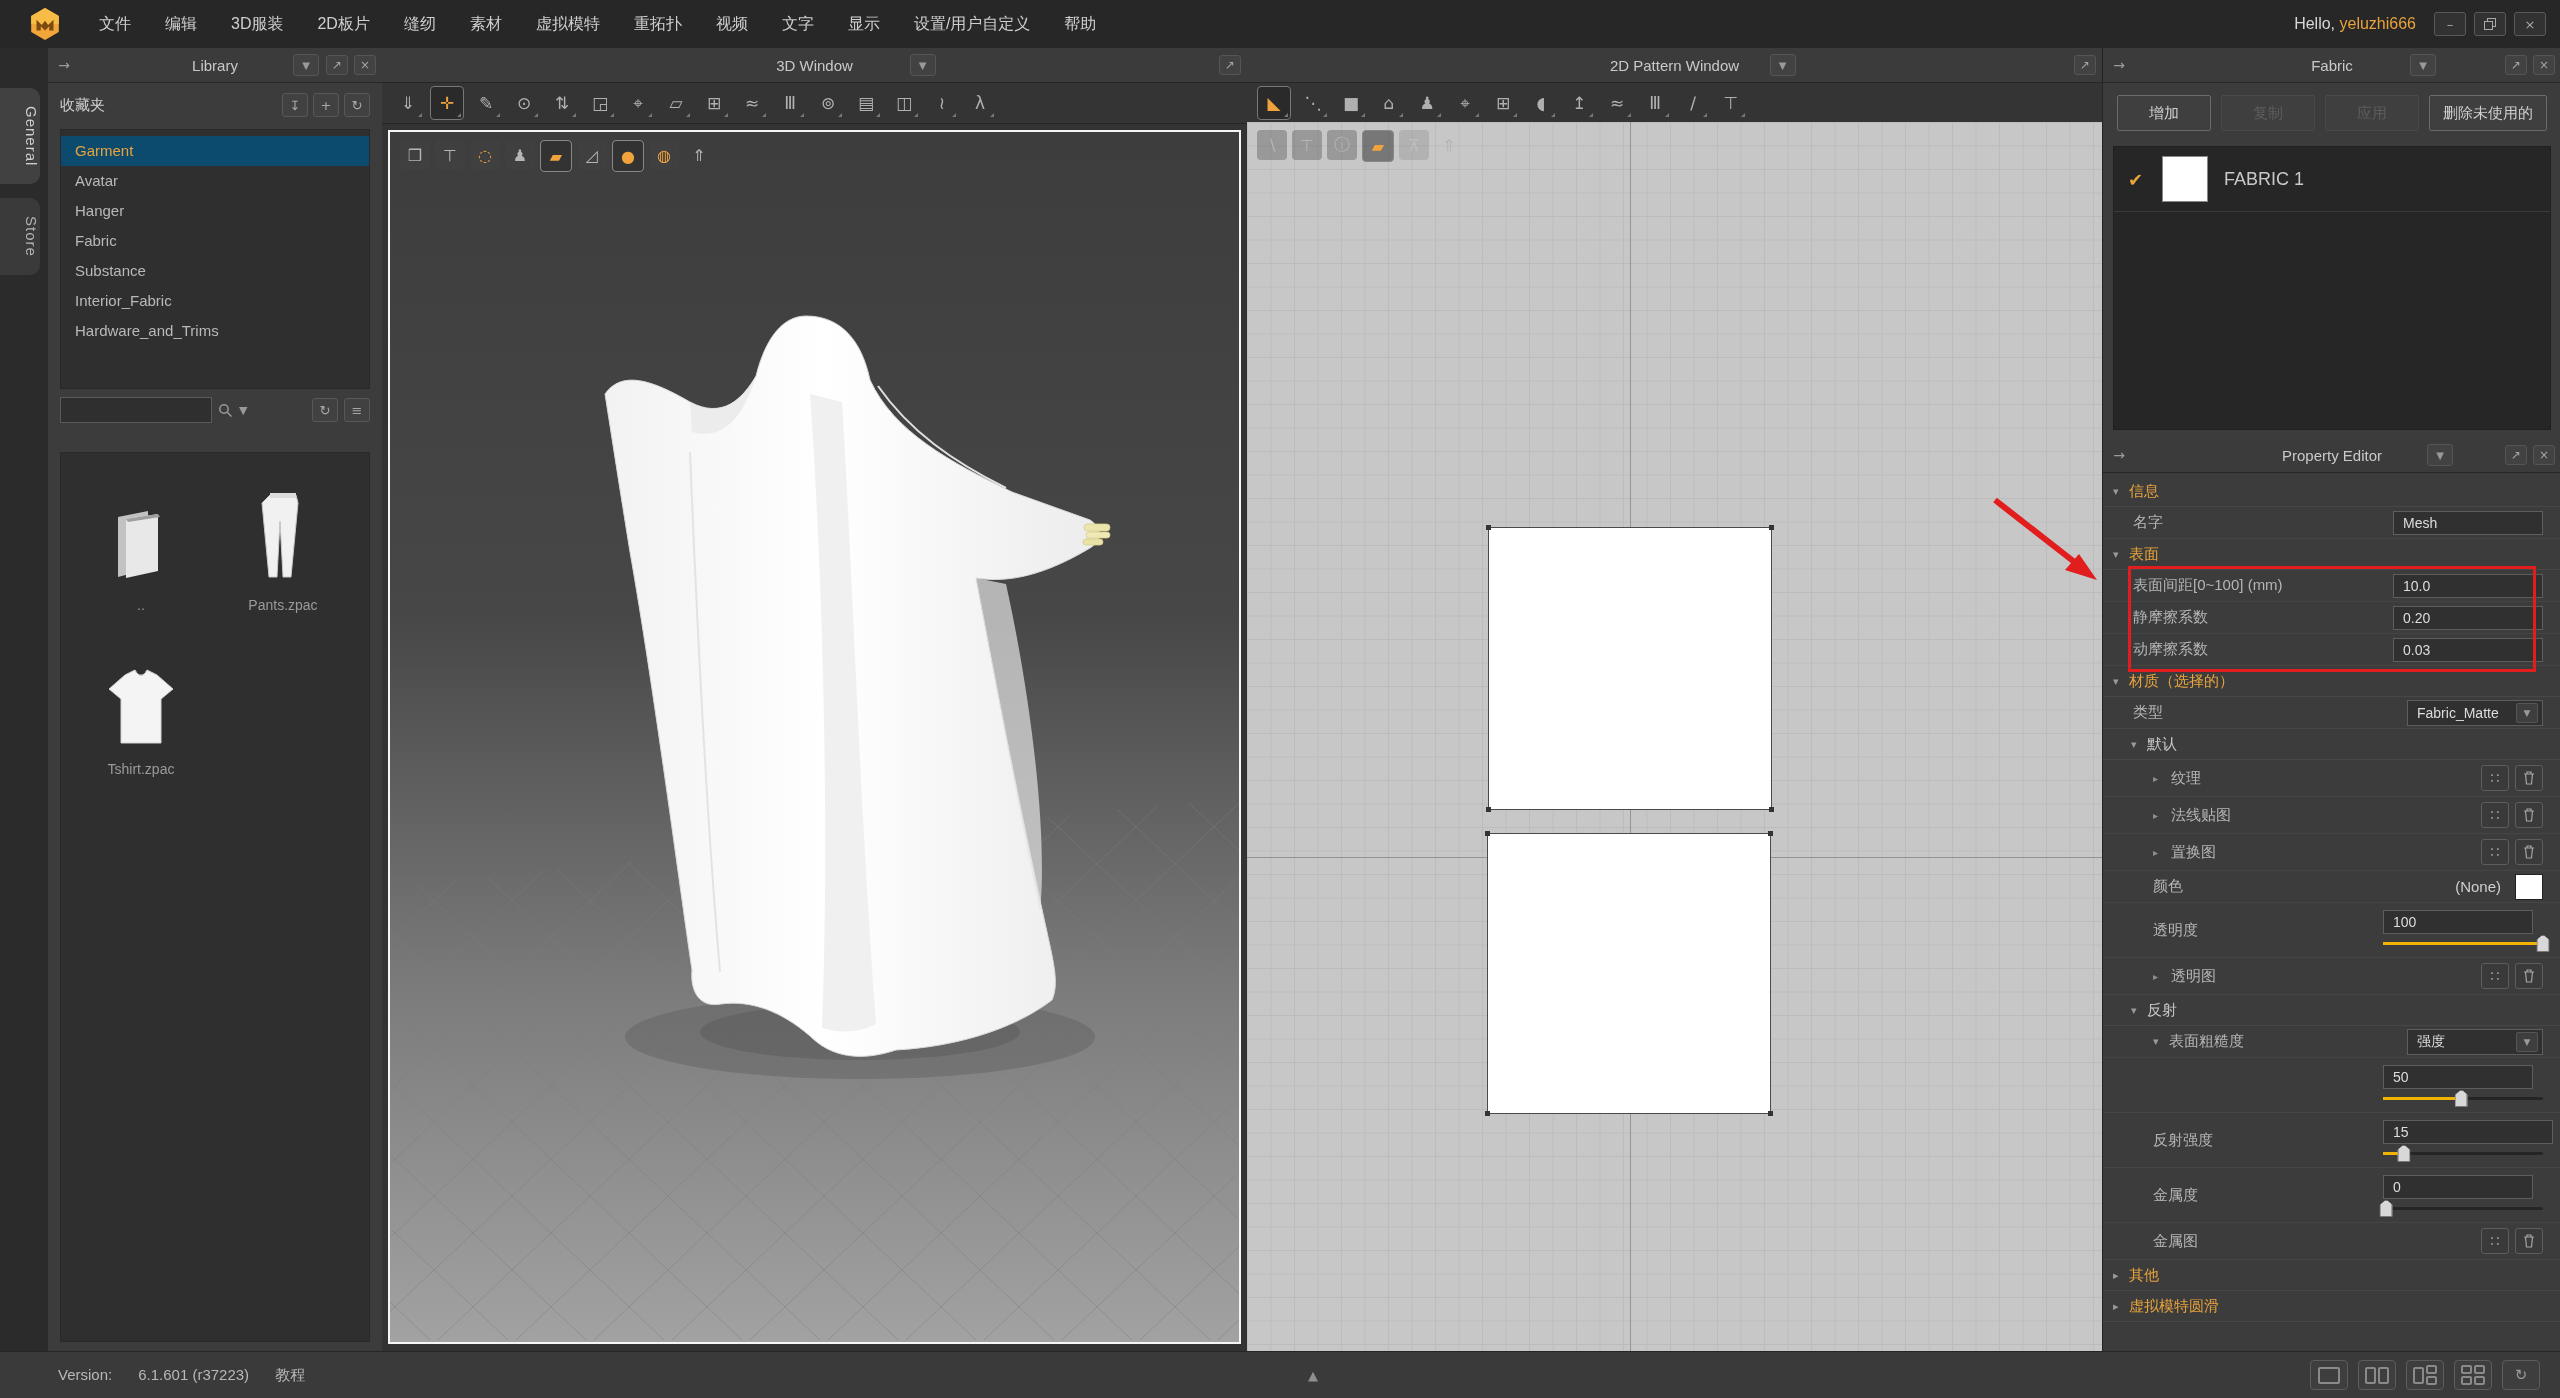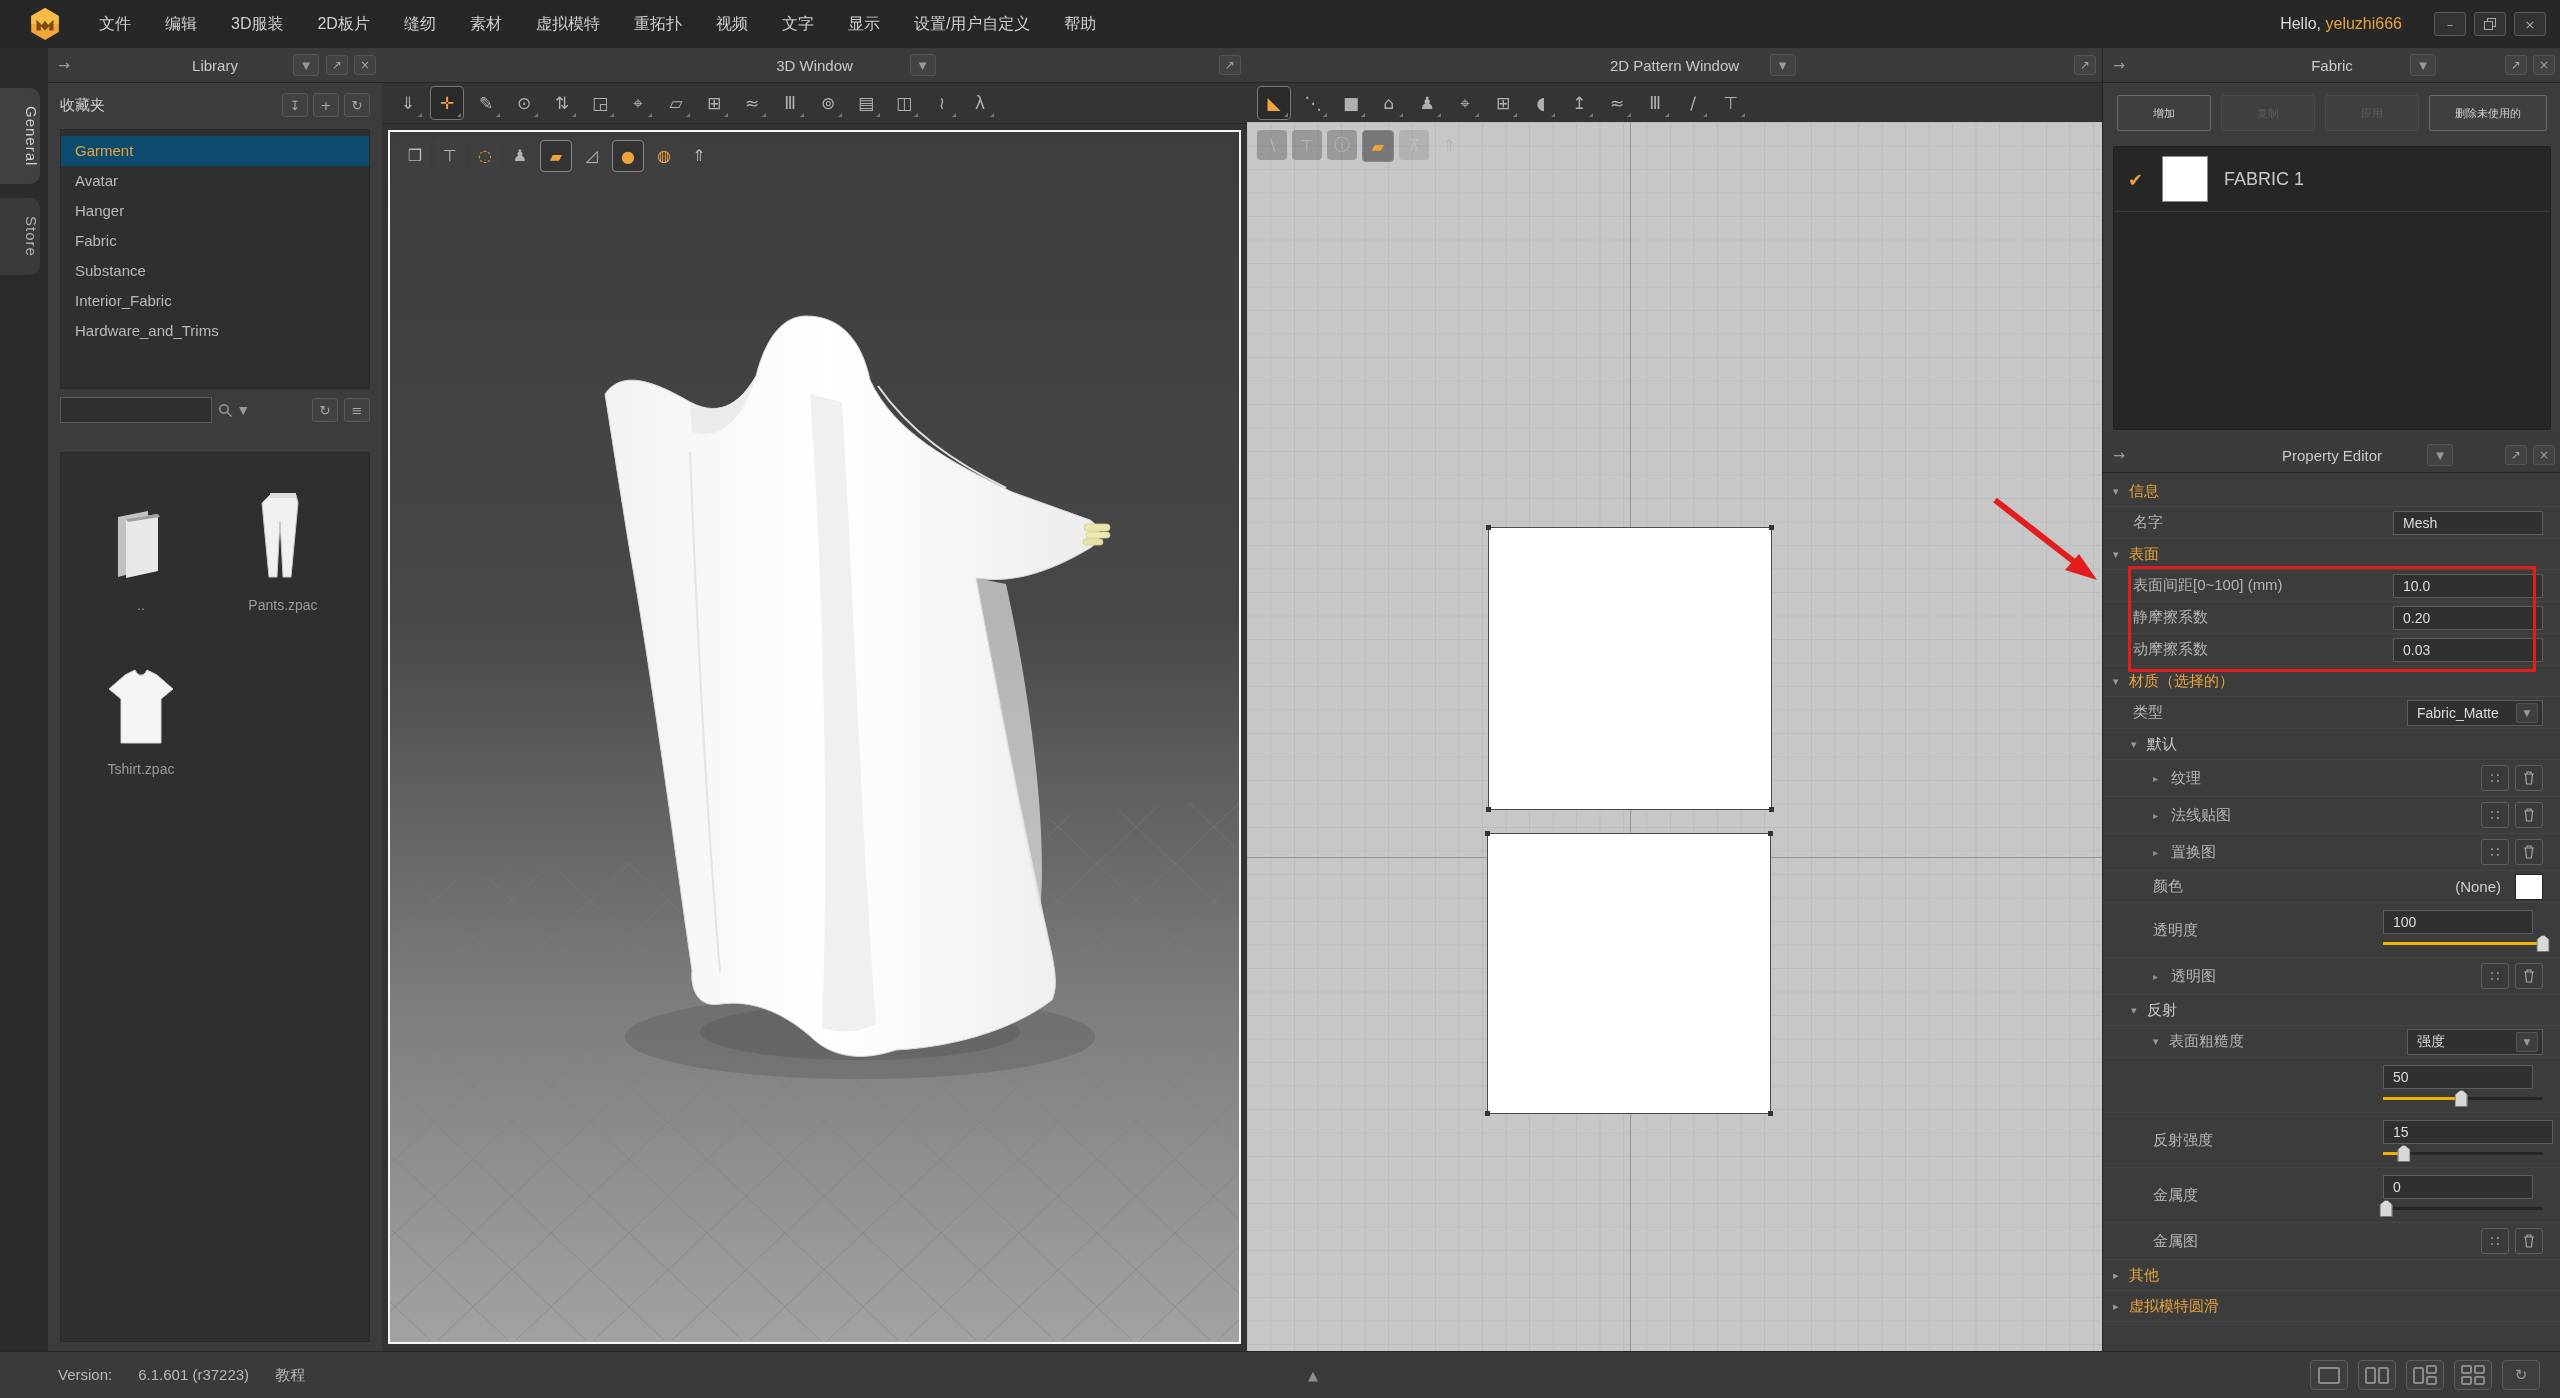--- a/index.html
+++ b/index.html
@@ -4,21 +4,21 @@
 <style>
   html,body{margin:0;padding:0;}
   body{width:2560px;height:1398px;position:relative;overflow:hidden;background:#2b2b2b;
        font-family:"Liberation Sans",sans-serif;color:#c8c8c8;font-size:15px;-webkit-font-smoothing:antialiased;}
   .icon{font-family:"DejaVu Sans",sans-serif;}
   
   .titlebar{position:absolute;left:0;top:0;width:2560px;height:48px;background:#272727;display:flex;align-items:center;z-index:10;}
   .logo{width:34px;height:34px;margin:0 22px 0 28px;}
   .menu{display:flex;align-items:center;gap:4px;}
   .menu-item{padding:0 15px;height:48px;line-height:48px;color:#cfcfcf;font-size:16px;cursor:default;}
-  .tb-right{margin-left:auto;display:flex;align-items:center;gap:32px;padding-right:14px;}
+  .tb-right{margin-left:auto;display:flex;align-items:center;gap:18px;padding-right:14px;}
   .greet{font-size:16px;color:#d8d8d8;}
   .greet b{color:#e8a33c;font-weight:normal;}
   .winbtns{display:flex;gap:8px;}
   .winbtn{width:30px;height:22px;border:1px solid #5a5a5a;border-radius:3px;background:#323232;display:flex;align-items:center;justify-content:center;color:#aaa;font-size:13px;}
   .winbtn svg{display:block;}
   
   .phead{height:34px;background:#3b3b3b;border-bottom:1px solid #262626;display:flex;align-items:center;position:relative;padding:0 6px;}
   .ph-collapse{color:#9a9a9a;font-size:14px;width:20px;text-align:center;}
   .ph-title{position:absolute;left:50%;transform:translateX(-50%);color:#c9c9c9;font-size:15px;white-space:nowrap;}
   .ph-combo{position:absolute;left:calc(50% + 78px);width:24px;height:20px;border:1px solid #555;background:#424242;border-radius:3px;color:#999;font-size:10px;display:flex;align-items:center;justify-content:center;}
@@ -67,21 +67,21 @@
       background-image:linear-gradient(to right,#bcbcbc 1px,transparent 1px),linear-gradient(to bottom,#bcbcbc 1px,transparent 1px);
       background-size:23.5px 23.5px;overflow:hidden;}
   .axis-v{position:absolute;top:0;bottom:0;width:1px;background:#949494;}
   .axis-h{position:absolute;left:0;right:0;height:1px;background:#949494;}
   .pattern{position:absolute;background:#fff;border:1px solid #4a4a4a;}
   .pattern .hdl{position:absolute;width:5px;height:5px;background:#333;}
   .hdl.tl{left:-3px;top:-3px;} .hdl.tr{right:-3px;top:-3px;} .hdl.bl{left:-3px;bottom:-3px;} .hdl.br{right:-3px;bottom:-3px;}
   
   .fabricp{position:absolute;left:2102px;top:48px;width:458px;height:390px;background:#3c3c3c;border-left:1px solid #242424;}
   .fab-btnrow{display:flex;gap:10px;padding:12px 14px 8px 14px;}
-  .fbtn{height:34px;border:1px solid #6a6a6a;background:#3f3f3f;color:#cfcfcf;font-size:11px;display:flex;align-items:center;justify-content:center;flex:0 0 92px;border-radius:2px;}
+  .fbtn{height:34px;border:1px solid #6a6a6a;background:#3f3f3f;color:#cfcfcf;font-size:15px;display:flex;align-items:center;justify-content:center;flex:0 0 92px;border-radius:2px;}
   .fbtn.disabled{color:#5d5d5d;border-color:#4a4a4a;}
   .fbtn.wide{flex:1;}
   .fab-list{position:absolute;left:10px;right:10px;top:98px;bottom:8px;background:#262626;border:1px solid #202020;}
   .fab-item{display:flex;align-items:center;height:64px;padding:0 14px;border-bottom:1px solid #3a3a3a;}
   .fab-check{color:#e8a33c;font-size:18px;width:34px;}
   .fab-swatch{width:44px;height:44px;background:#fff;border:1px solid #888;margin-right:16px;}
   .fab-name{color:#c9c9c9;font-size:18px;}
   .propp{position:absolute;left:2102px;top:438px;width:458px;bottom:46px;background:#3c3c3c;border-left:1px solid #242424;}
   .prop-body{position:absolute;left:0;right:0;top:34px;bottom:0;overflow:hidden;padding-top:4px;}
   .sec{display:flex;align-items:center;height:30px;padding-left:10px;color:#e8a33c;font-size:15px;border-bottom:1px solid #474747;}

